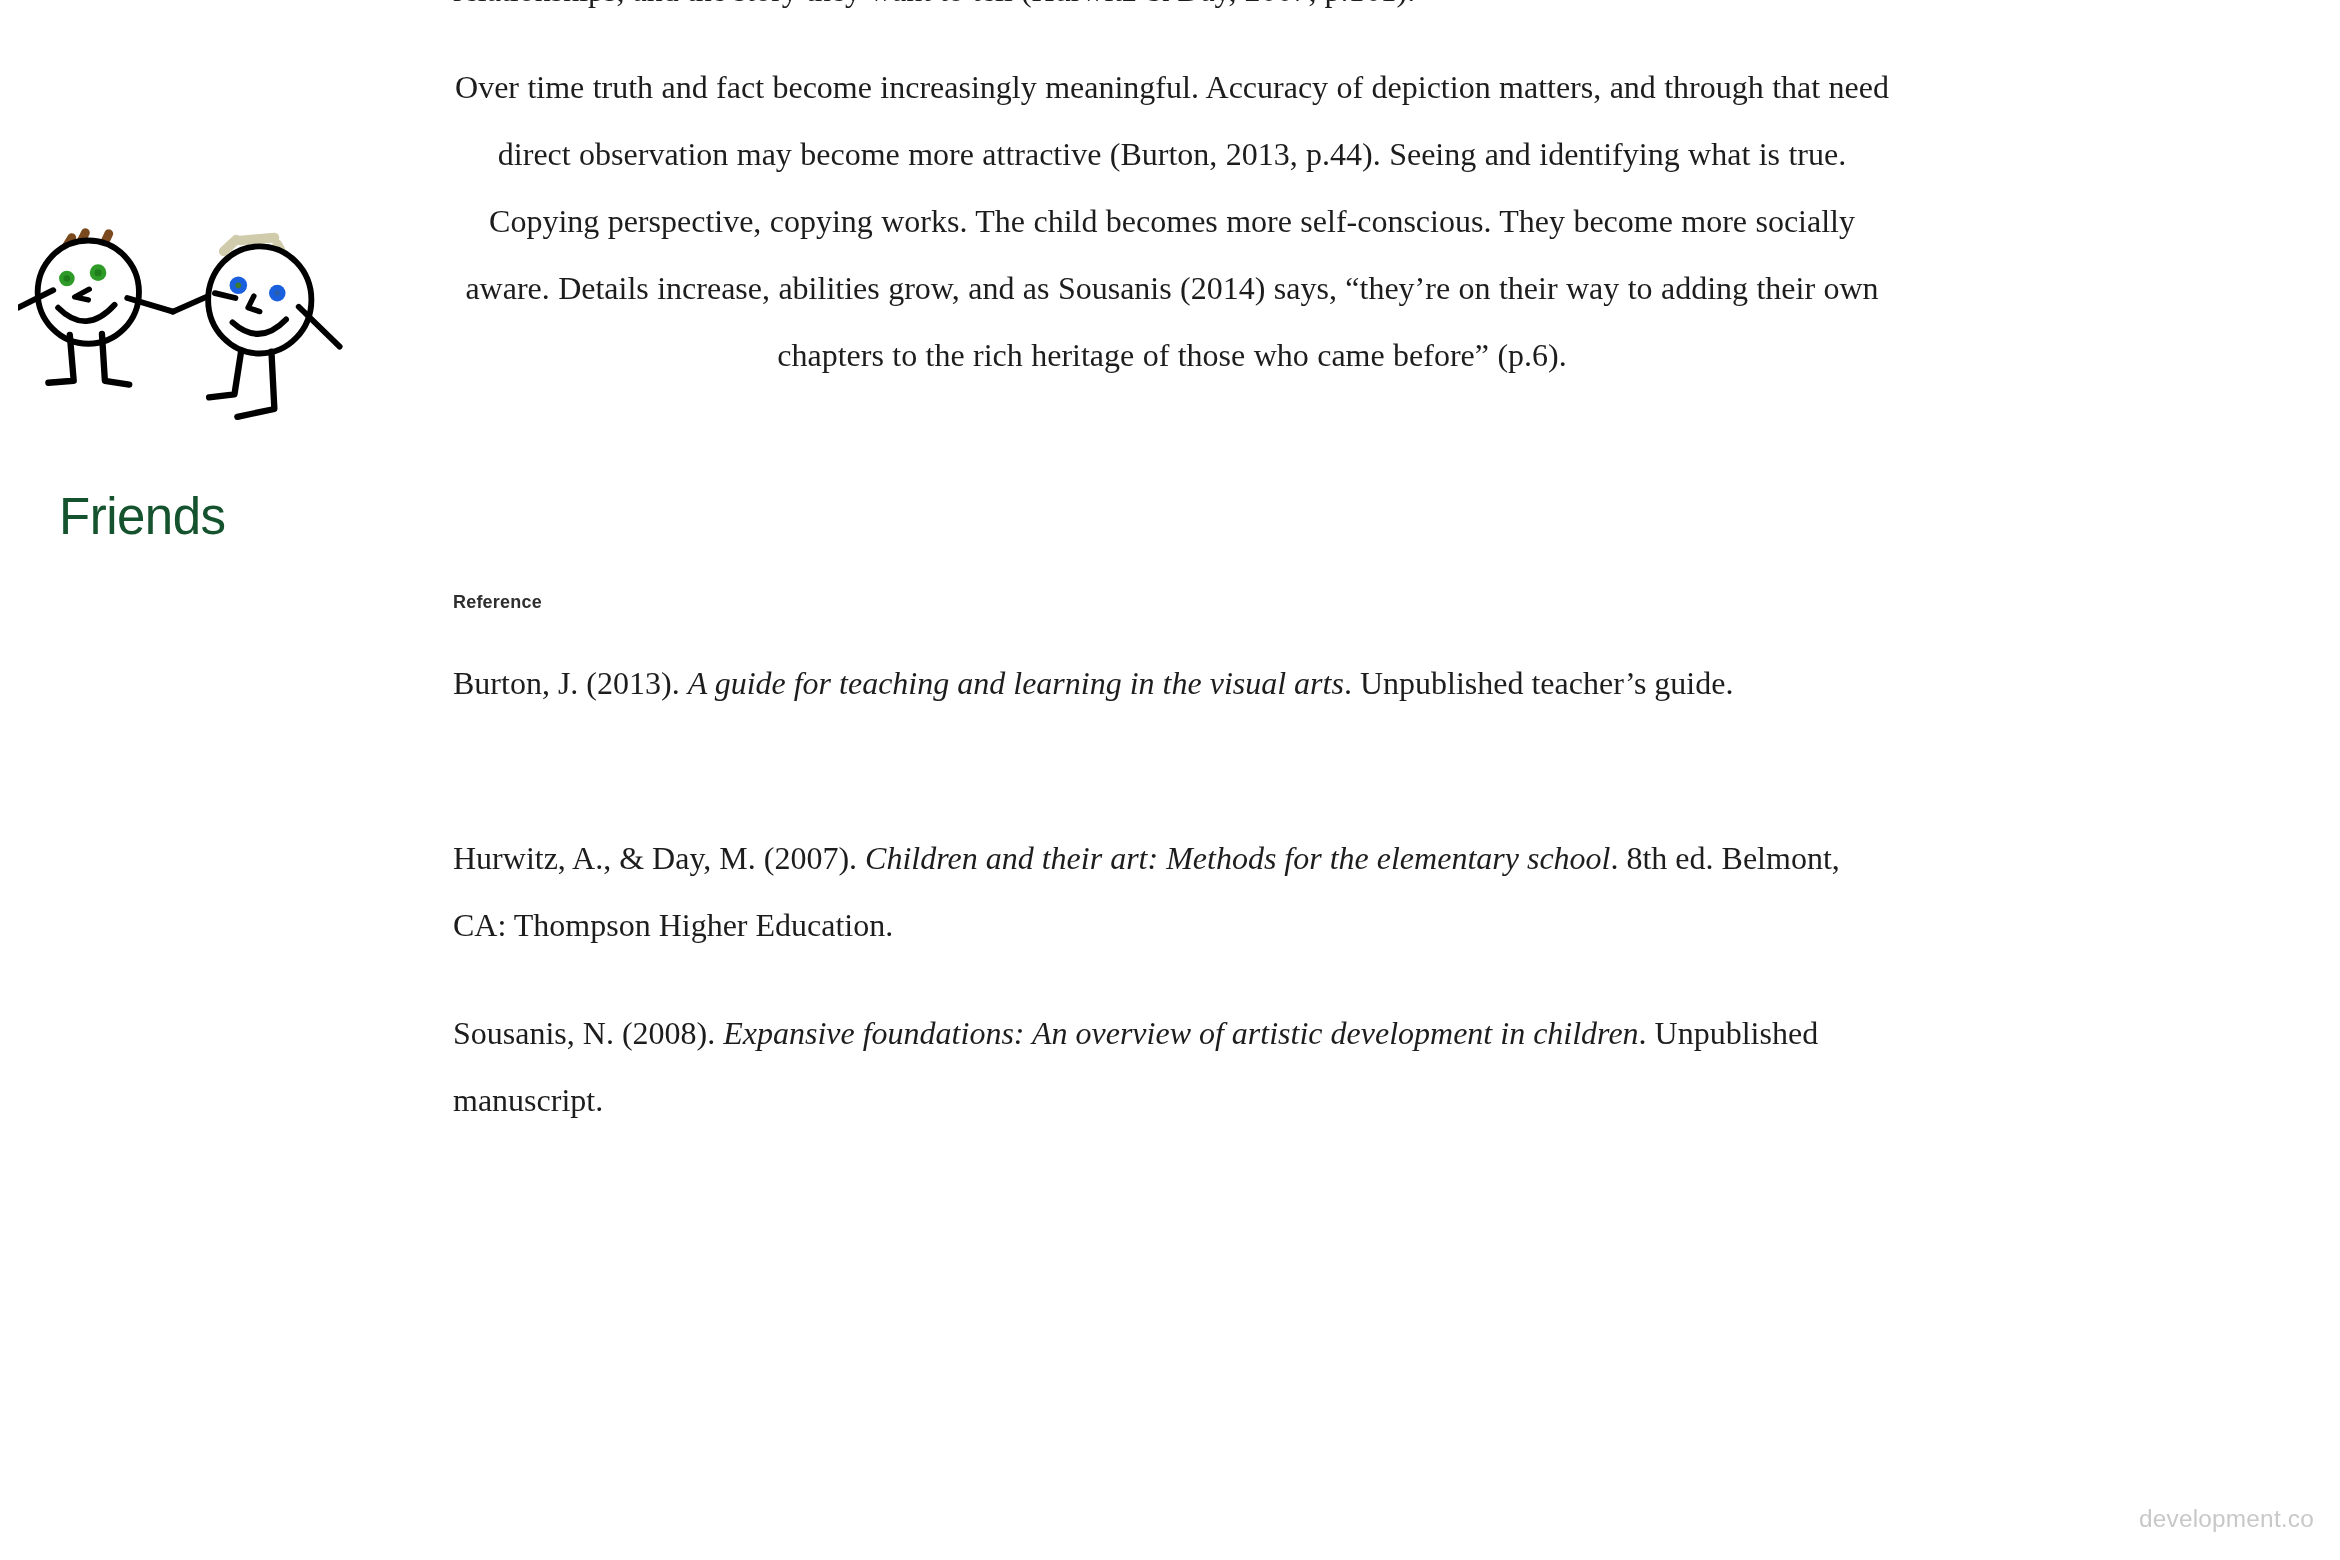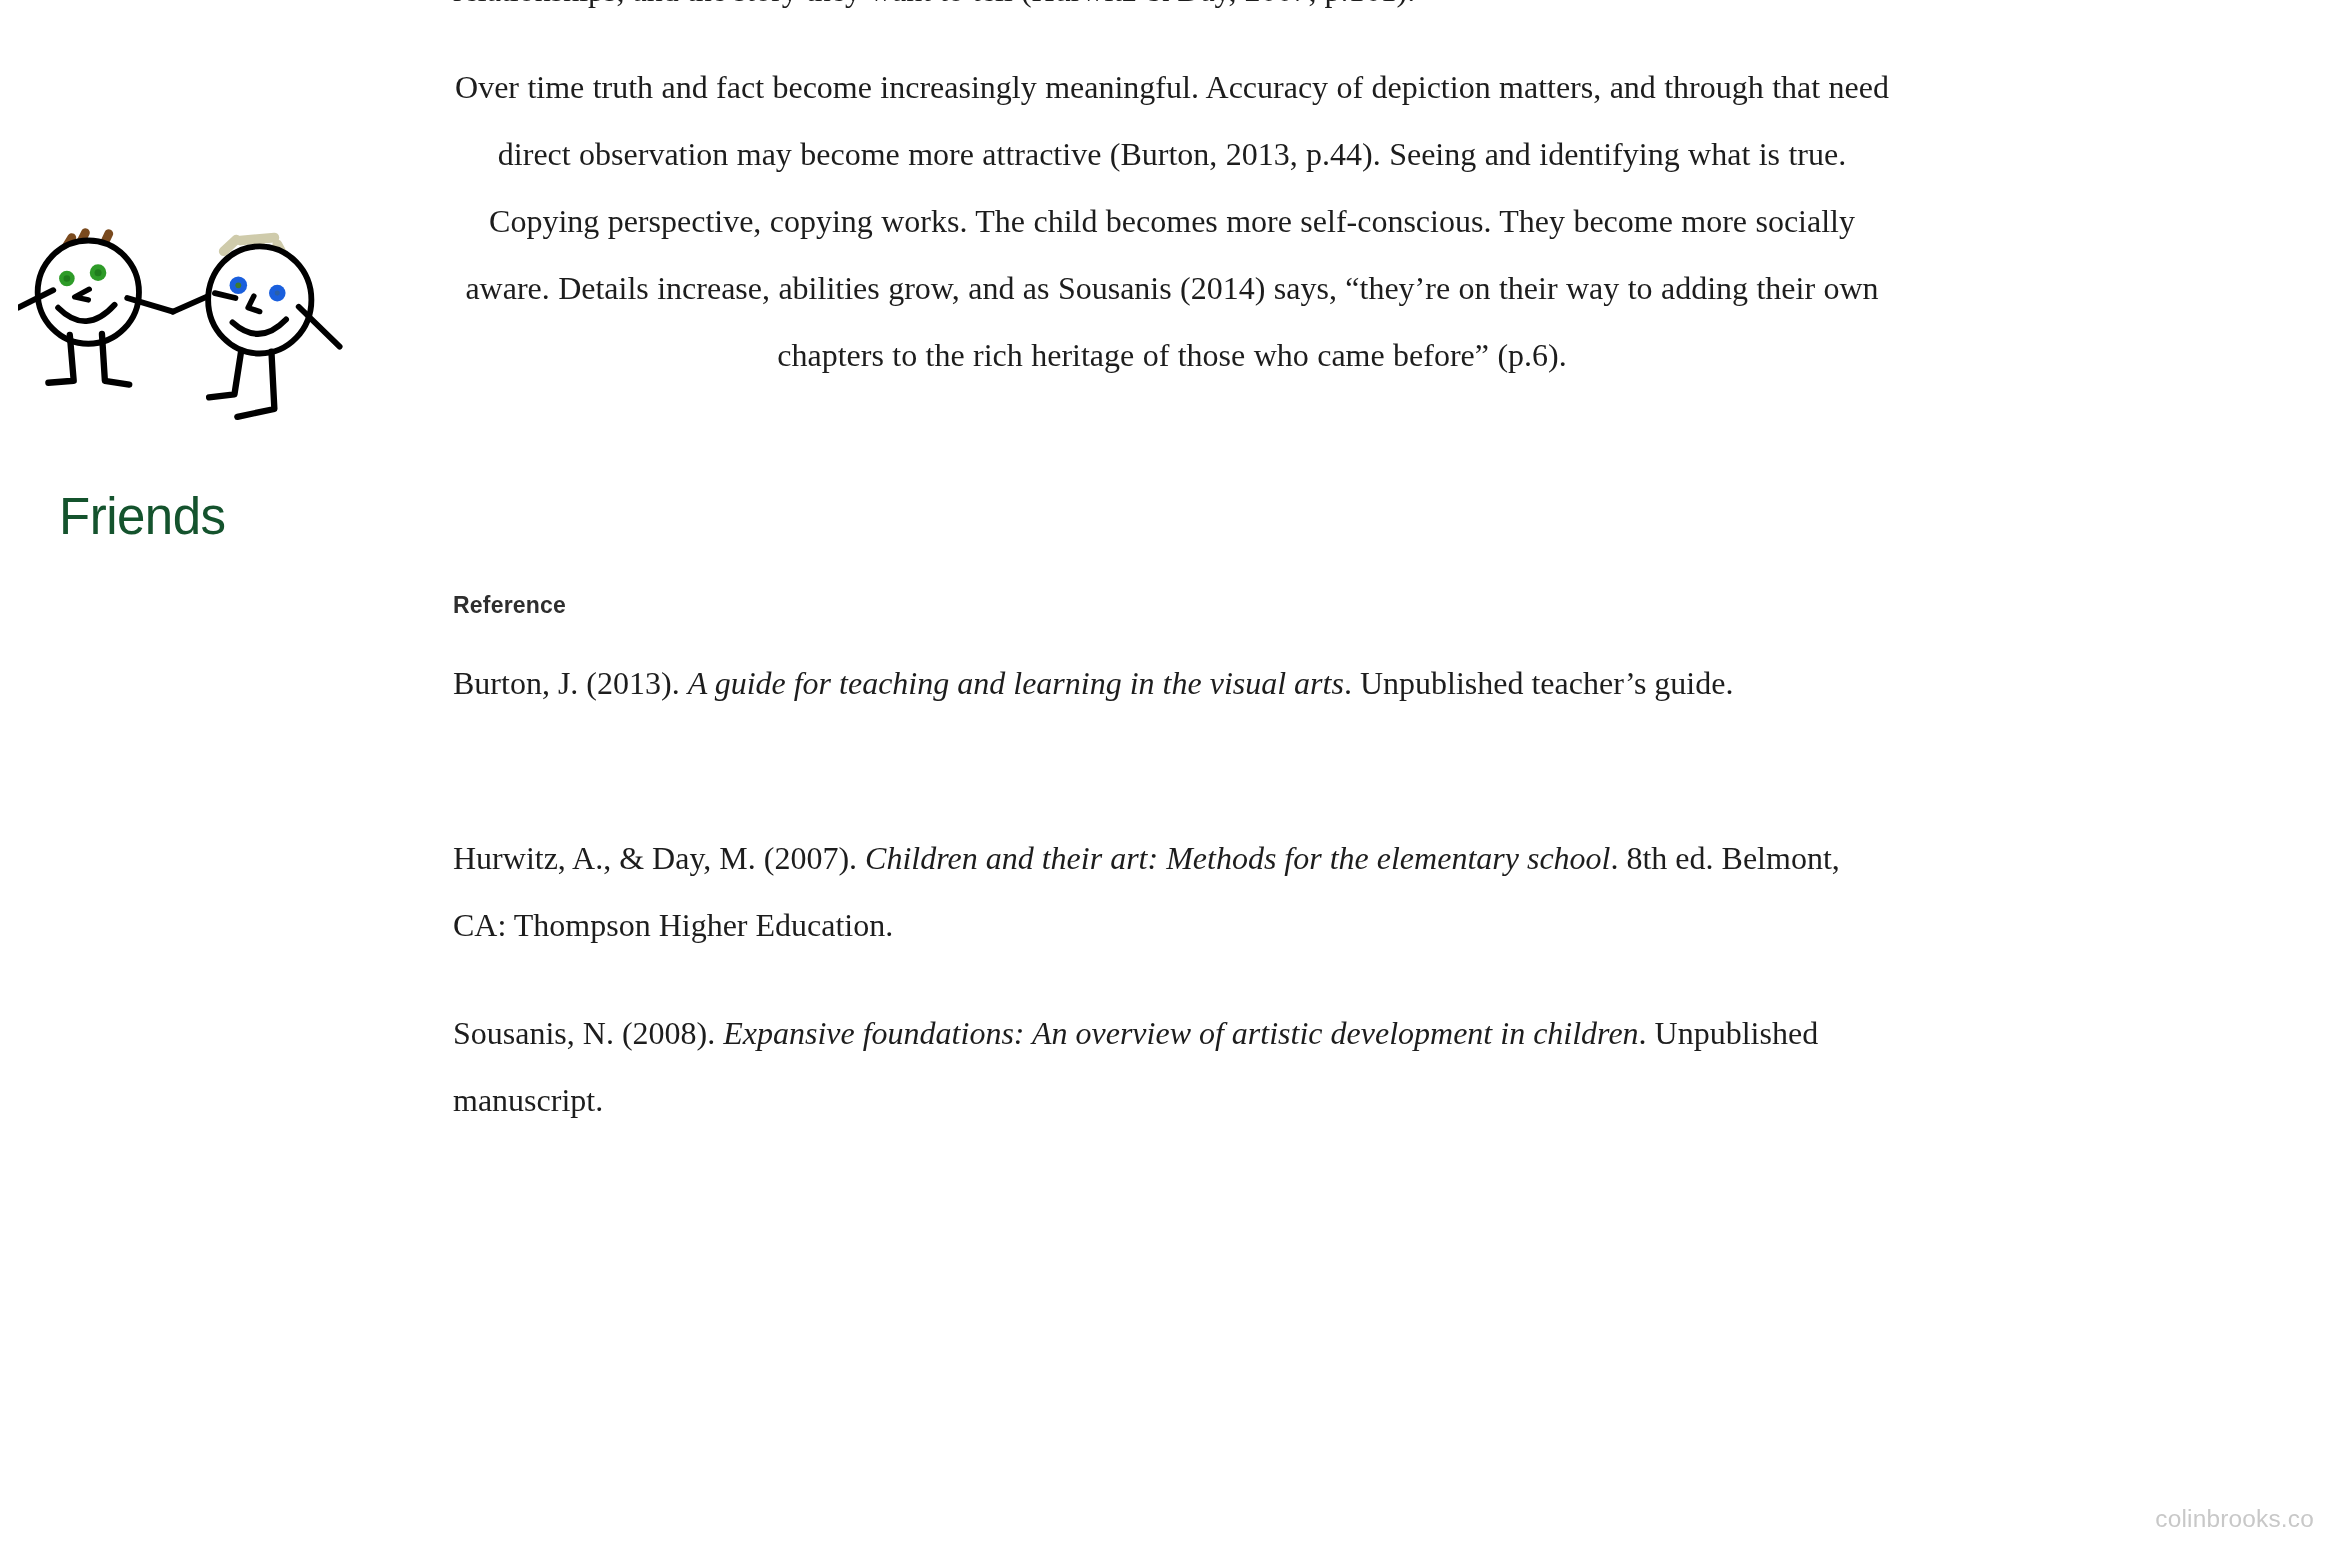--- a/index.html
+++ b/index.html
@@ -76,21 +76,21 @@
     color: #1d1d1d;
     margin: 0;
     text-align: center;
     word-spacing: 0.4px;
   }
   .para.body-para {
     margin-top: 54px;
   }
   .ref-heading {
     font-family: "Liberation Sans", "DejaVu Sans", sans-serif;
-    font-size: 23px;
+    font-size: 18px;
     font-weight: bold;
     color: #2e2e2e;
     margin: 0;
     padding: 0;
     line-height: 1.2;
     position: absolute;
     top: 592px;
     left: 0;
     letter-spacing: 0.2px;
   }
@@ -201,14 +201,14 @@
 
   <h3 class="ref-heading">Reference</h3>
 
   <p class="ref-entry" id="ref-0"><span>Burton, J. (2013). </span><i>A guide for teaching and learning in the visual arts</i><span>. Unpublished teacher’s guide.</span></p>
 
   <p class="ref-entry" id="ref-1"><span>Hurwitz, A., &amp; Day, M. (2007). </span><i>Children and their art: Methods for the elementary school</i><span>. 8th ed. Belmont, CA: Thompson Higher Education.</span></p>
 
   <p class="ref-entry" id="ref-2"><span>Sousanis, N. (2008). </span><i>Expansive foundations: An overview of artistic development in children</i><span>. Unpublished manuscript.</span></p>
 </div>
 
-<div class="watermark" style="color: rgb(200, 200, 200);">colinbrooks.co</div>
+<div class="watermark" style="color: rgb(200, 200, 200);">development.co</div>
 
 
 </body></html>

